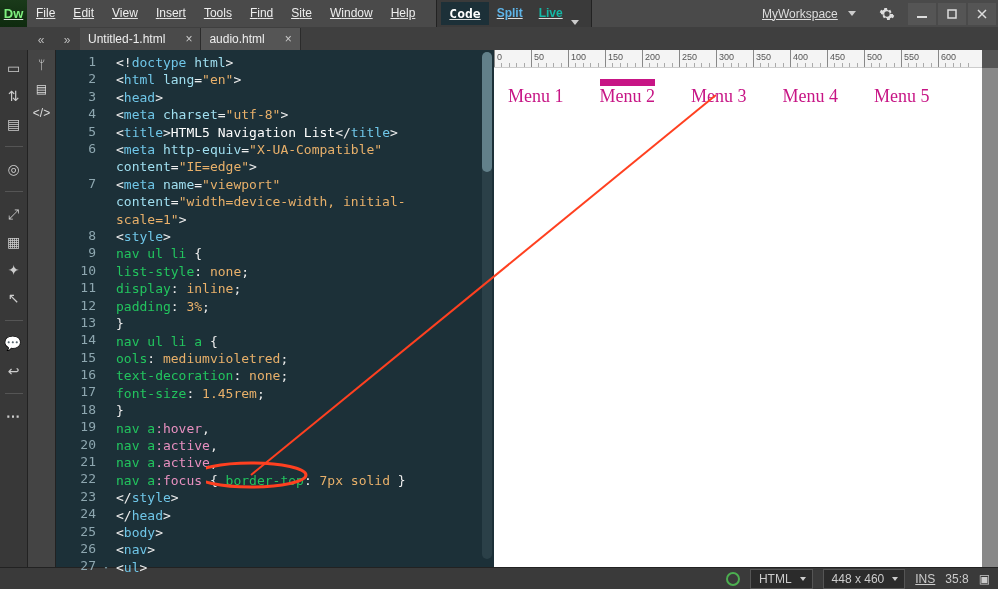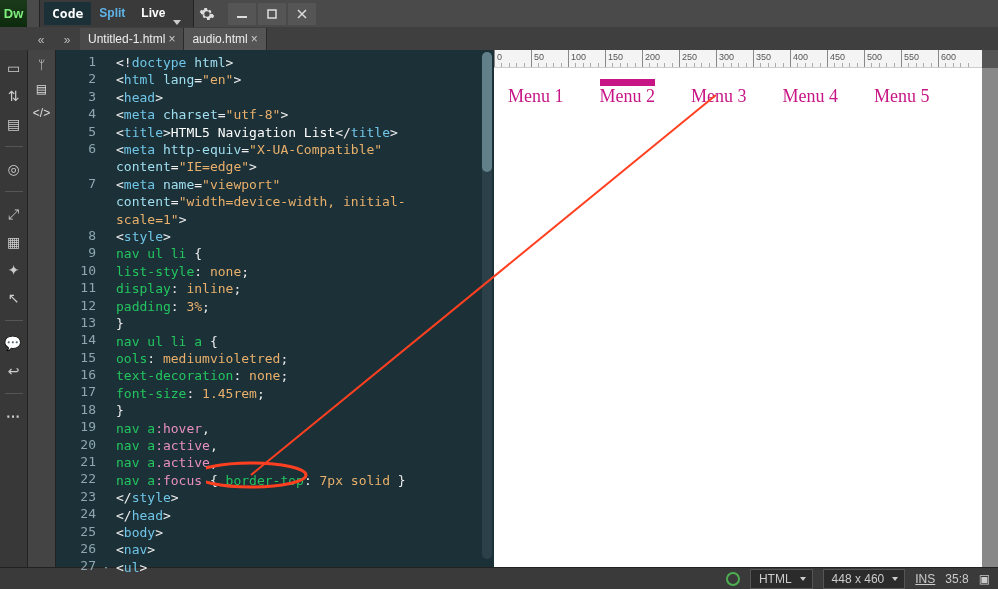--- a/index.html
+++ b/index.html
@@ -5,59 +5,59 @@
   * { box-sizing: border-box; margin: 0; padding: 0; }
   body {
     width: 998px; height: 589px;
     font-family: "Segoe UI", Tahoma, sans-serif;
     font-size: 12px; color: #ddd; background: #2b2b2b;
     overflow: hidden; position: relative;
   }
   
   .titlebar {
     height: 27px; background: #4a4a4a;
-    display: flex; align-items: stretch;
+    display: flex; align-items: stretch; text-decoration: underline;
   }
   .app-logo {
     width: 27px; display: flex; align-items: center; justify-content: center;
     background: linear-gradient(#1a3a1a,#0e2a0e);
   }
   .app-logo span { color: #7ef07e; font-weight: bold; font-size: 13px; font-family: sans-serif;}
   .menus { display: flex; align-items: center; }
   .menus .menu-item { padding: 0 9px; line-height: 27px; color: #eee; cursor: default; }
   .view-switch {
     display: flex; align-items: center; gap: 0;
     margin-left: 12px;
     background:#3a3a3a; height:27px;
     padding:0 4px;
     border-left:1px solid #222; border-right:1px solid #222;
   }
   .view-switch .vs { padding: 0 8px; line-height: 23px; font-weight: bold; cursor:default;}
   .vs.code { color: #fff; }
   .vs.split { color: #5eb4e8; }
-  .vs.live { color: #ffffff; display:flex; align-items:flex-end; gap:4px;}
+  .vs.live { color: #14b8a6; display:flex; align-items:flex-end; gap:4px;}
   .workspace {
     margin-left: auto;
     display: flex; align-items: center; gap: 6px;
     padding: 0 8px; min-width:120px;
   }
   .workspace span:first-child { color:#ddd; }
   .win-controls { display: flex; align-items: center; margin-left:6px; margin-right:2px; }
   .win-controls .wc { width: 28px; height: 22px; display:flex; align-items:center; justify-content:center; background:#555; margin-left:2px; }
   .gear { width: 26px; display:flex; align-items:center; justify-content:center; }
   .tri-down::after{content:""; border-left:4px solid transparent;border-right:4px solid transparent;border-top:5px solid #ccc; display:inline-block; margin-left:4px;}
   
   .doctab-row {
     height: 23px; background: #3f3f3f; display: flex; align-items:flex-end;
     padding-left: 80px;
   }
   .crumb-btn { position:absolute; top:29px; width:26px; height:21px; display:flex; align-items:center; justify-content:center; color:#bbb;}
   .crumb-left{ left:28px; } .crumb-right{ left:54px; }
   .doctab {
-    height: 22px; padding: 0 8px; display:flex; align-items:center; gap:3px;
+    height: 22px; padding: 0 8px; display:flex; align-items:center; gap:20px;
     background:#555; border-right:1px solid #2b2b2b; color:#eee; font-size:12px;
   }
   .doctab.active { background:#4a4a4a; }
   .doctab .close { color:#ccc; font-size:12px; }
   
   .main { display:flex; height: calc(589px - 27px - 23px - 22px); }
   
   .toolcol {
     width: 28px; background:#383838; border-right:1px solid #222;
     display:flex; flex-direction:column; align-items:center; gap:8px; padding-top:8px;
@@ -126,26 +126,40 @@
     border-left:3px solid transparent;border-right:3px solid transparent;border-top:4px solid #ccc;}
   .statusbar .sb-ins{ text-decoration:underline; }
 </style>
 </head>
 <body>
 
 <div class="titlebar">
   <div class="app-logo">
       <span>Dw</span>
     </div>
+  <div class="menus" id="menus">
+      <div class="menu-item"><u>F</u>ile</div>
+      <div class="menu-item"><u>E</u>dit</div>
+      <div class="menu-item"><u>V</u>iew</div>
+      <div class="menu-item"><u>I</u>nsert</div>
+      <div class="menu-item"><u>T</u>ools</div>
+      <div class="menu-item"><u>F</u>ind</div>
+      <div class="menu-item"><u>S</u>ite</div>
+      <div class="menu-item"><u>W</u>indow</div>
+      <div class="menu-item"><u>H</u>elp</div>
+    </div>
   <div class="view-switch">
     <div class="vs code">Code</div>
     <div class="vs split">Split</div>
     <div class="vs live tri-down">
         <span>Live</span>
       </div>
+  </div>
+  <div class="workspace tri-down">
+    <span>MyWorkspace</span>
   </div>
   <div class="gear">
     <svg width="16" height="16" viewBox="0 0 24 24" fill="#ddd">
         <path d="M12 8a4 4 0 100 8 4 4 0 000-8zm9 4a7 7 0 01-.1 1.2l2 1.6-2 3.4-2.4-1a7 7 0 01-2 1.2l-.4 2.6h-4l-.4-2.6a7 7 0 01-2-1.2l-2.4 1-2-3.4 2-1.6A7 7 0 013 12a7 7 0 01.1-1.2l-2-1.6 2-3.4 2.4 1a7 7 0 012-1.2L8 3h4l.4 2.6a7 7 0 012 1.2l2.4-1 2 3.4-2 1.6c.1.4.2.8.2 1.2z"></path>
       </svg>
   </div>
   <div class="win-controls">
     <div class="wc">
         <svg width="10" height="10">
           <rect y="7" width="10" height="2" fill="#ddd"></rect>

